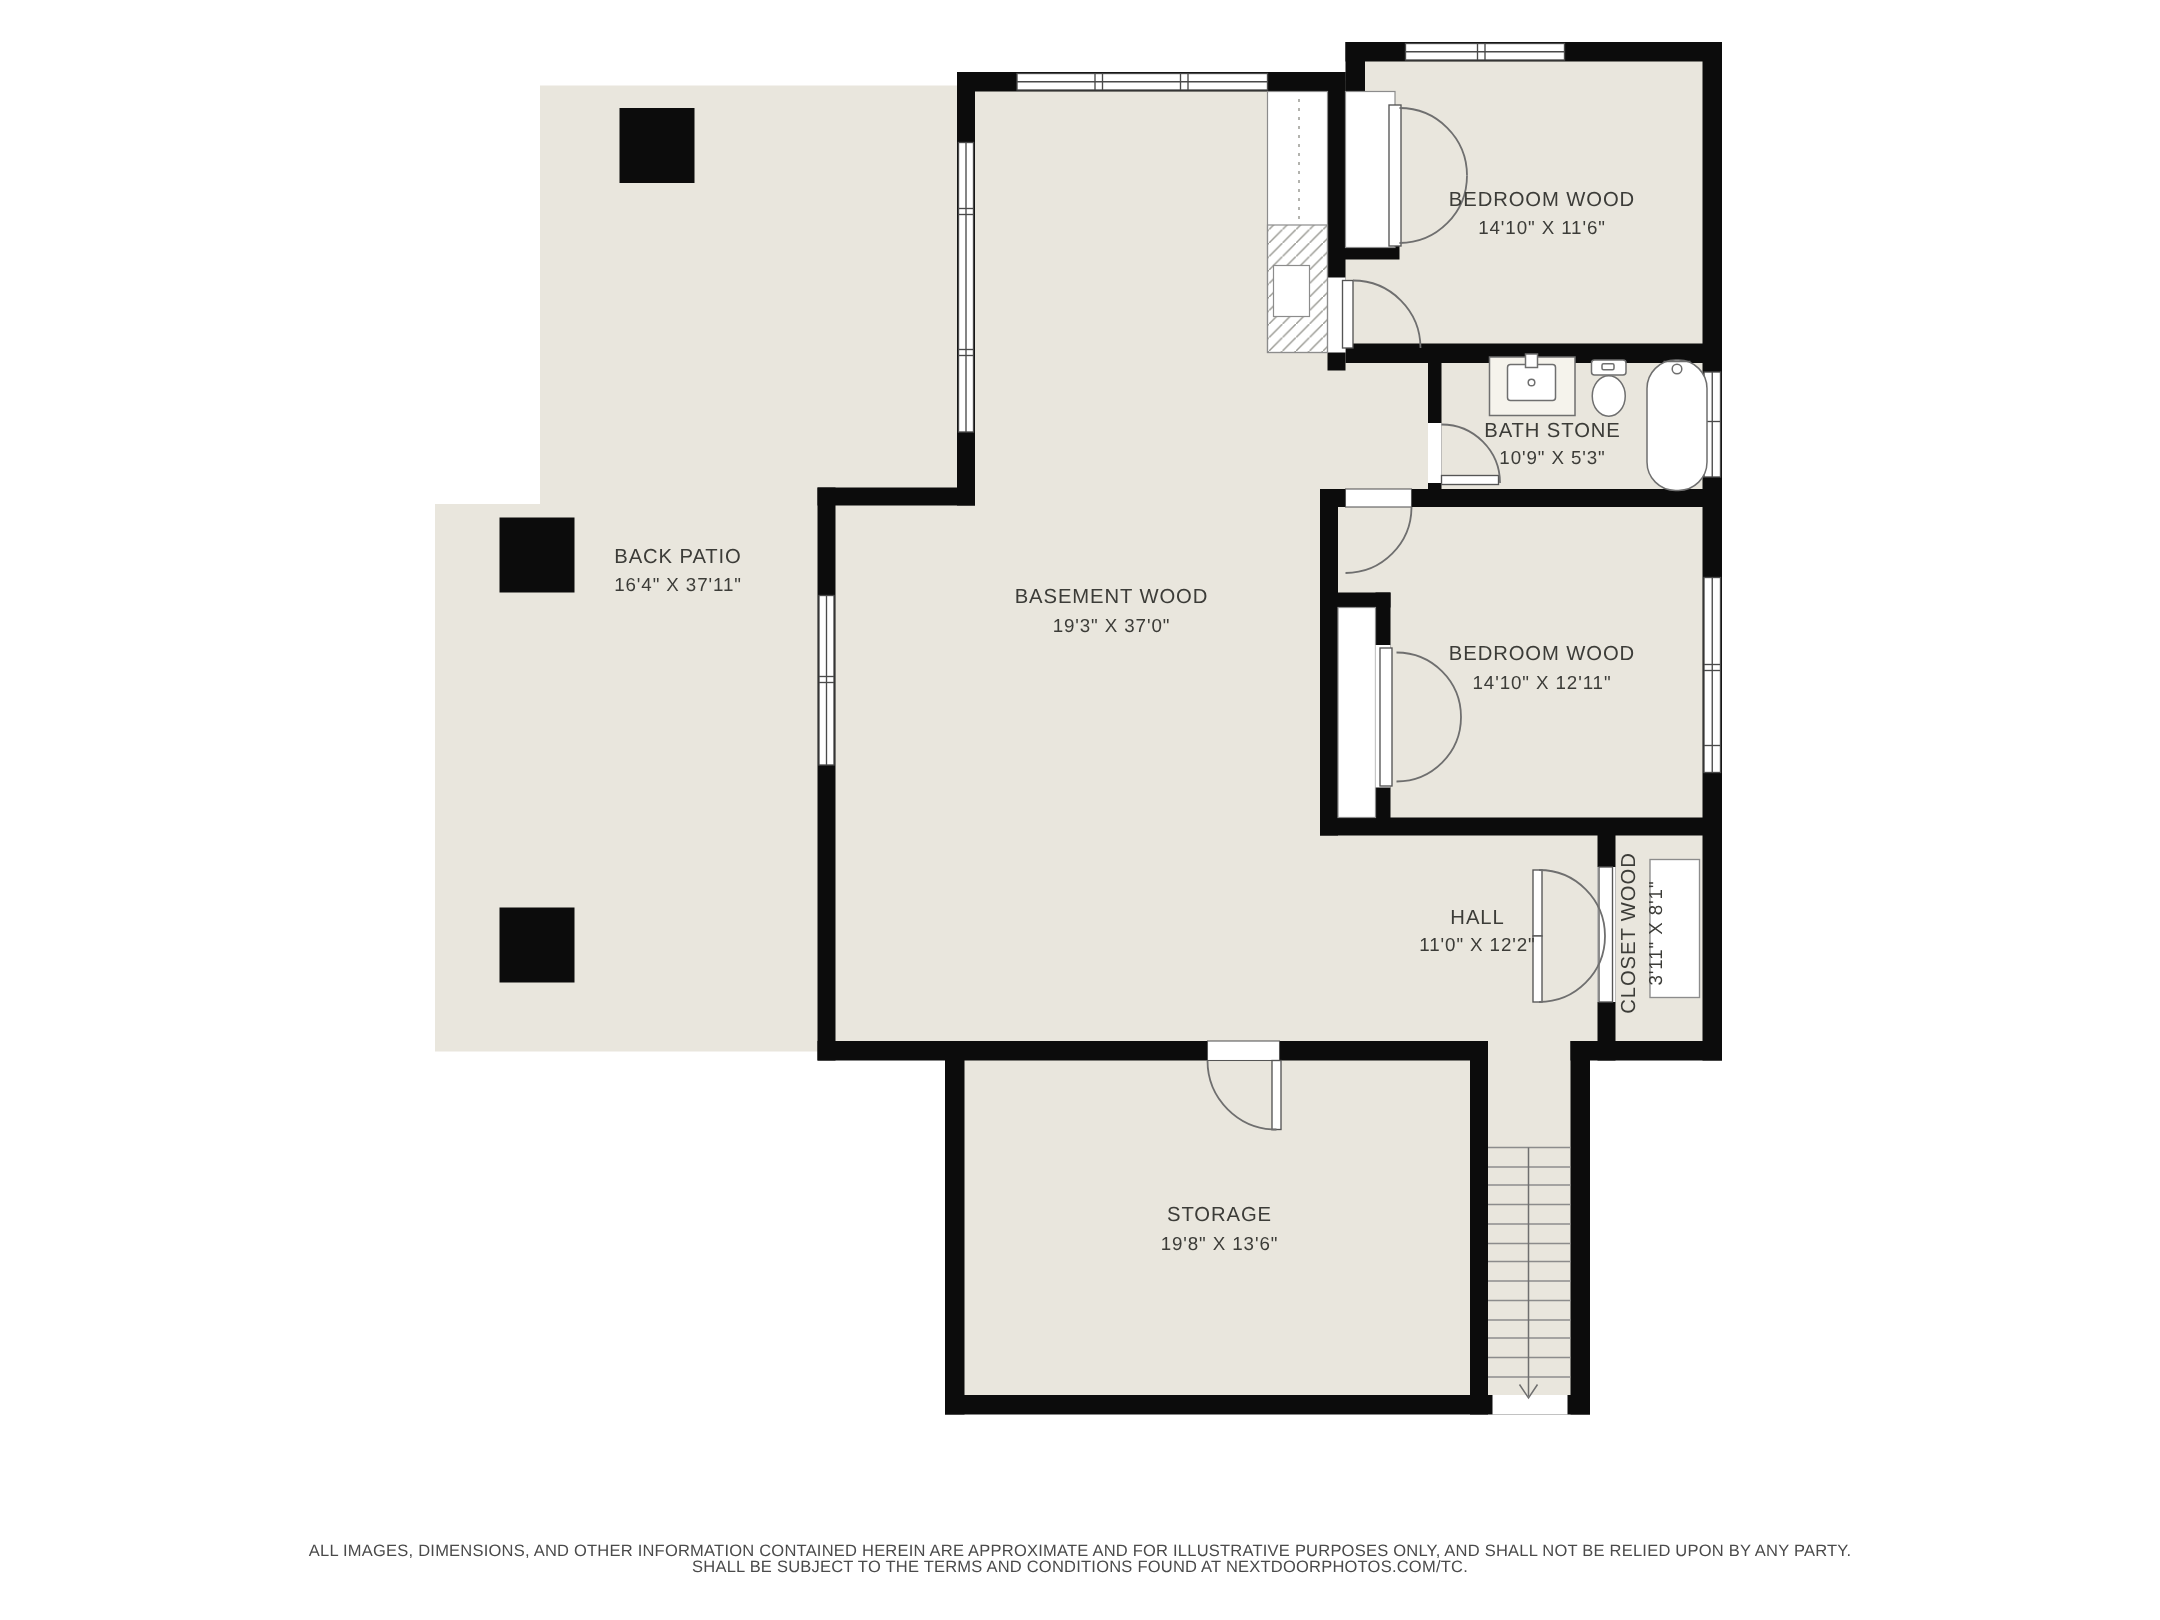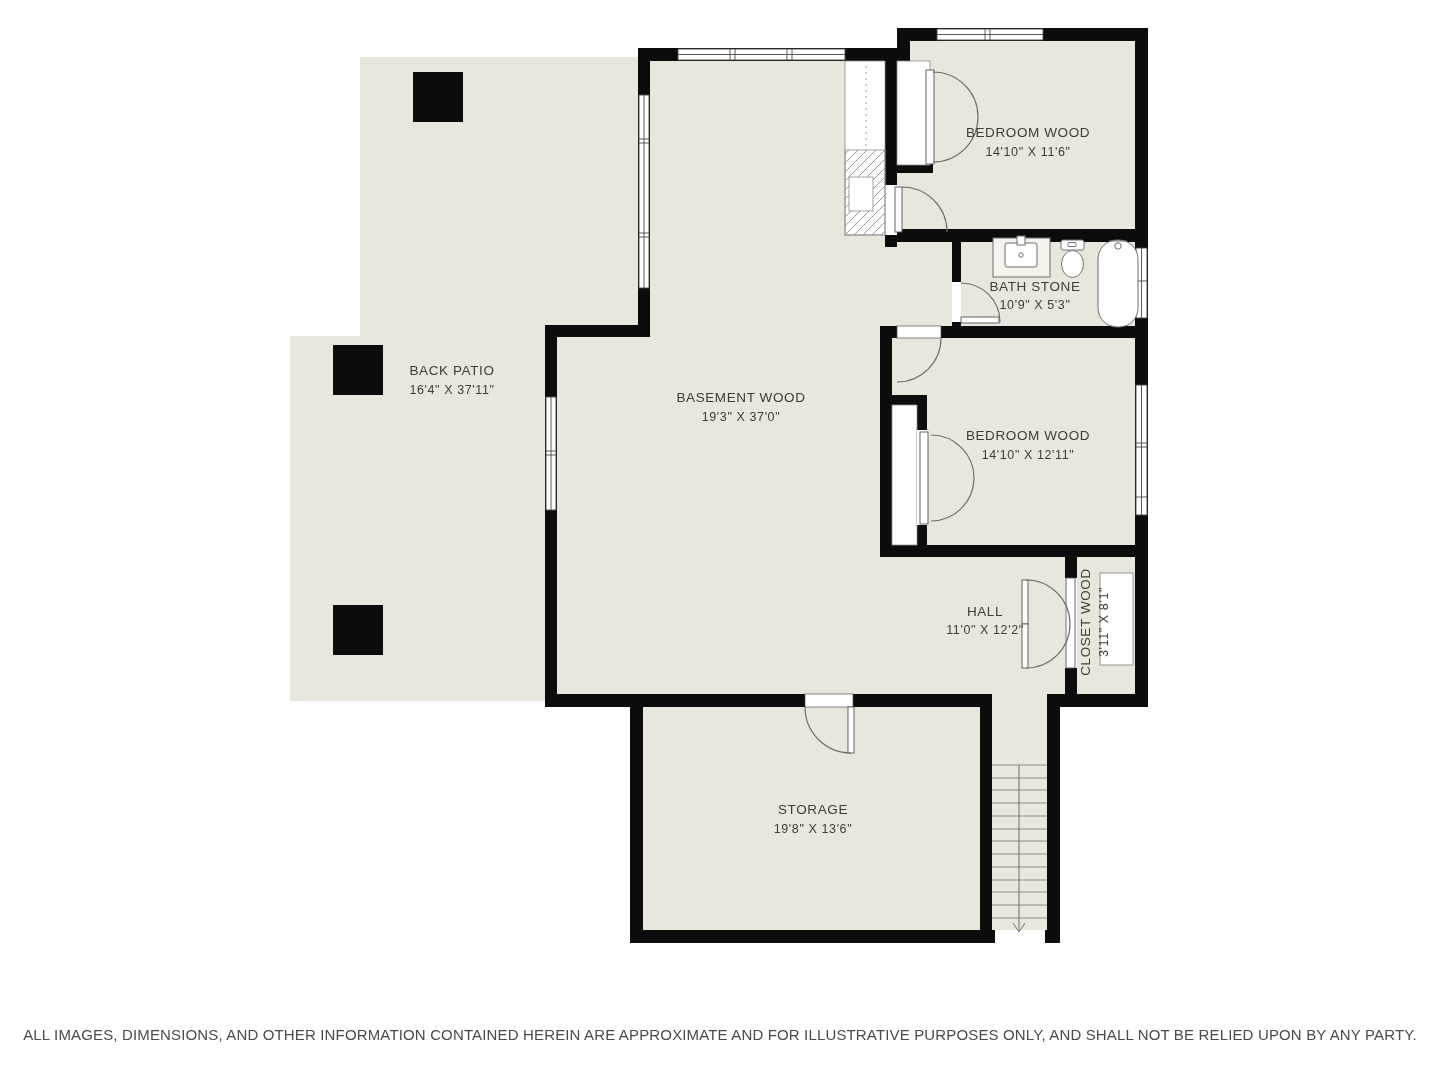--- a/index.html
+++ b/index.html
@@ -3,21 +3,21 @@
 <meta charset="utf-8">
 <style>
   html,body{margin:0;padding:0;background:#ffffff;}
   .canvas{position:relative;width:1440px;height:1080px;background:#ffffff;overflow:hidden;
           font-family:"Liberation Sans",sans-serif;}
   svg{position:absolute;left:0;top:0;}
   svg text{font-family:"Liberation Sans",sans-serif;fill:#3c3c38;letter-spacing:0.6px;}
   .room-name{font-size:13.5px;}
   .room-dims{font-size:12.5px;}
   .footer{position:absolute;left:0;right:0;top:1029px;text-align:center;
-          color:#4a4a4a;font-size:15px;line-height:11px;letter-spacing:0.15px;}
+          color:#4a4a4a;font-size:11px;line-height:11px;letter-spacing:0.15px;}
 </style>
 </head>
 <body>
 
 <div class="canvas">
 <svg width="1440" height="1080" viewBox="0 0 1440 1080">
   <defs>
     <pattern id="hatch" patternUnits="userSpaceOnUse" width="9" height="9">
       <path d="M-2,11 L11,-2" stroke="#9a9a94" stroke-width="1" fill="none"></path>
     </pattern>
@@ -226,14 +226,15 @@
     <text class="room-name" x="1090" y="622" transform="rotate(-90,1090,622)">CLOSET WOOD</text>
     <text class="room-dims" x="1108" y="622" transform="rotate(-90,1108,622)">3'11" X 8'1"</text>
 
     <text class="room-name" x="813" y="814">STORAGE</text>
     <text class="room-dims" x="813" y="833">19'8" X 13'6"</text>
   </g>
 </svg>
 
   <div class="footer">
     <div>ALL IMAGES, DIMENSIONS, AND OTHER INFORMATION CONTAINED HEREIN ARE APPROXIMATE AND FOR ILLUSTRATIVE PURPOSES ONLY, AND SHALL NOT BE RELIED UPON BY ANY PARTY.</div>
+    <div>SHALL BE SUBJECT TO THE TERMS AND CONDITIONS FOUND AT NEXTDOORPHOTOS.COM/TC.</div>
   </div>
 </div>
 
 </body></html>

